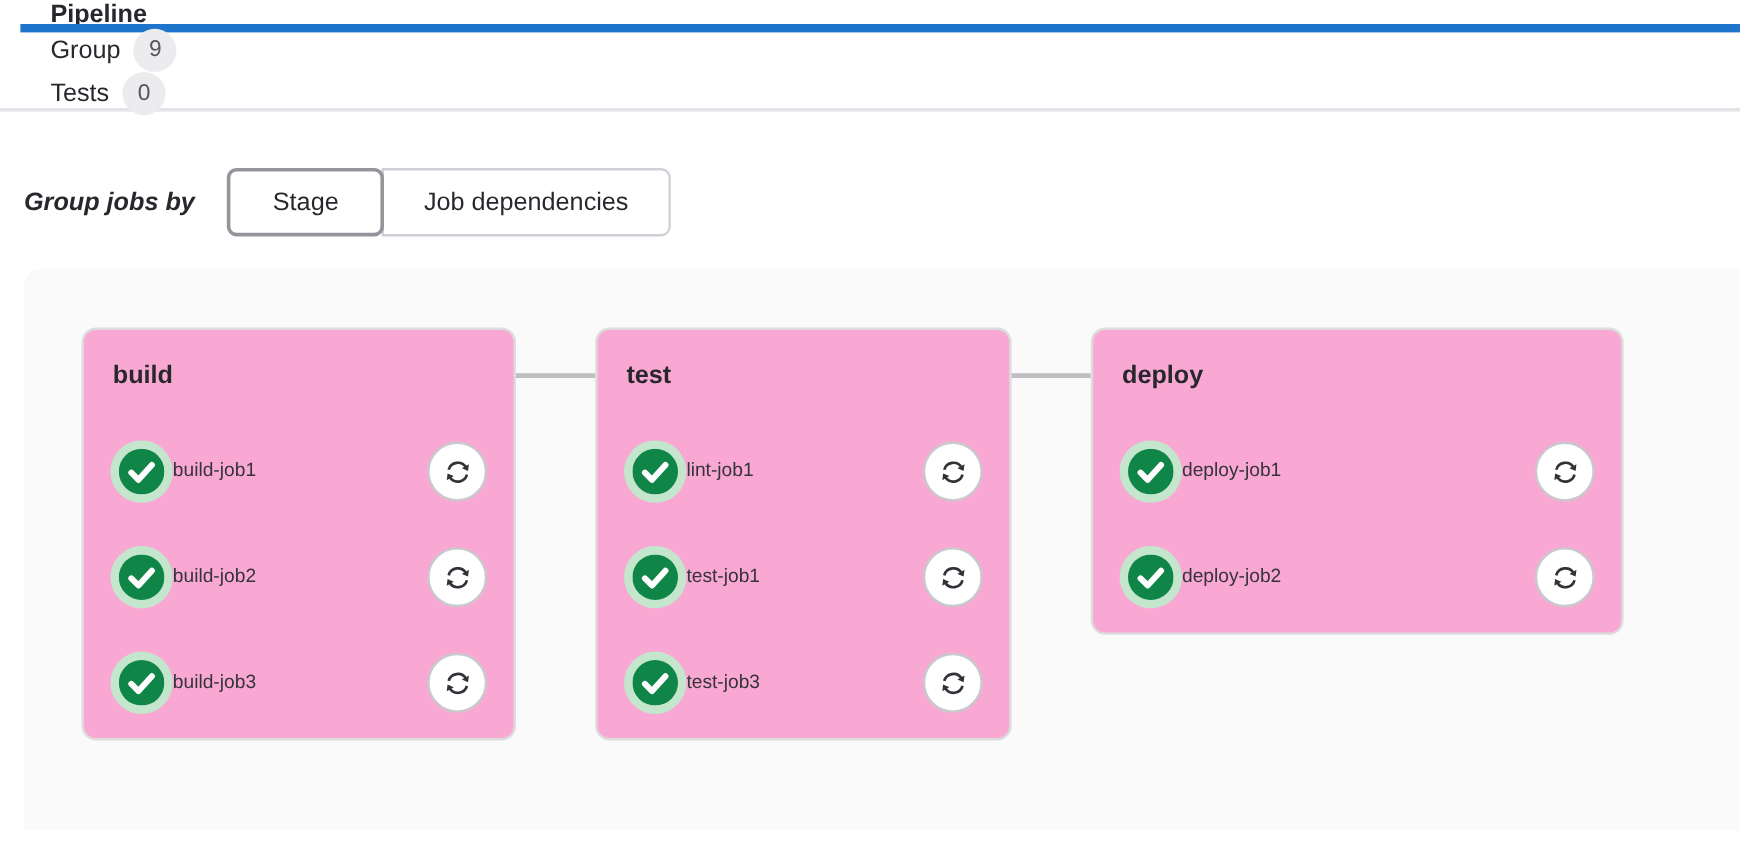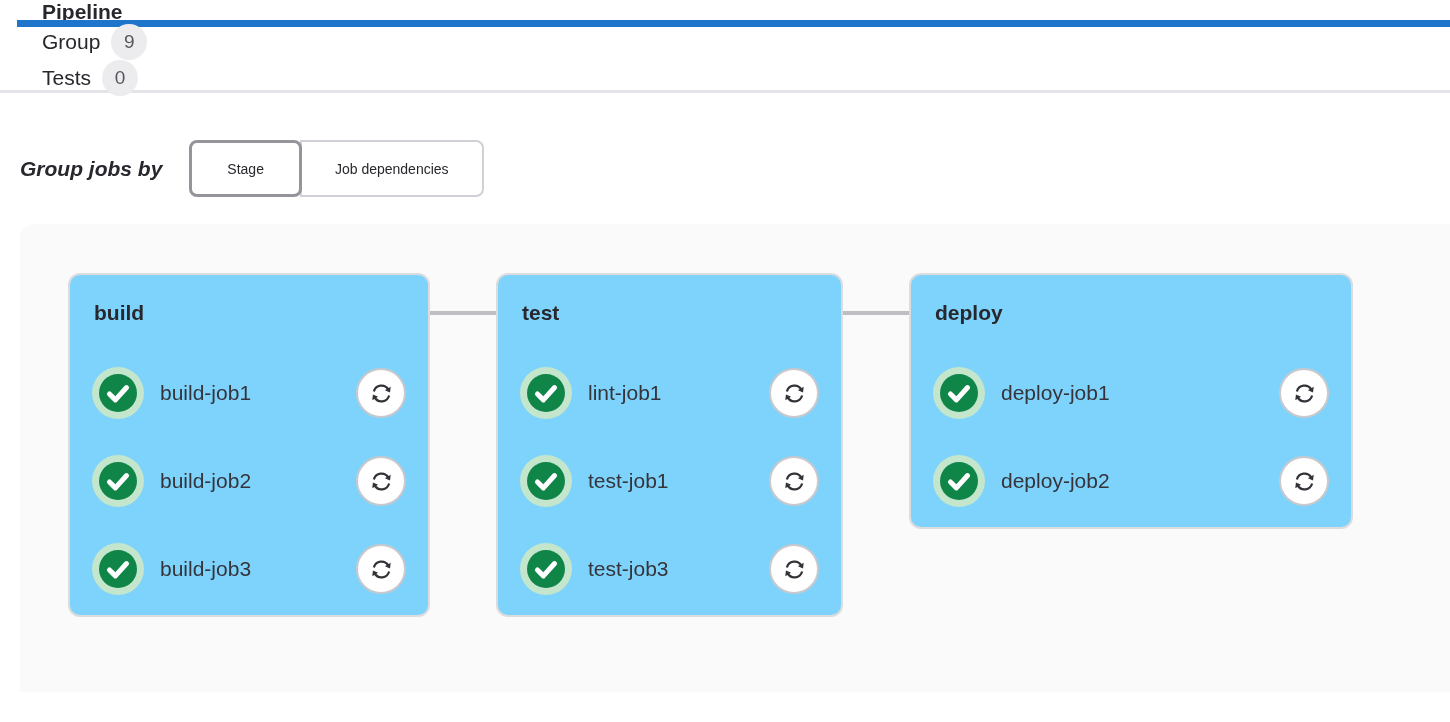--- a/index.html
+++ b/index.html
@@ -31,40 +31,40 @@
     min-width: 36px; height: 36px; padding: 0 8px;
     border-radius: 18px; background: #ececef; color: #57565d;
     font-size: 19px; font-weight: 400;
   }
 
   
   .controls { display: flex; align-items: center; margin: 47px 0 0 20px; }
   .controls-label { font-size: 21px; font-weight: 700; margin-right: 27px; font-style: italic; }
   .seg-group { display: inline-flex; align-items: stretch; }
   .seg-btn {
-    font-family: inherit; font-size: 14px; color: #28272d;
+    font-family: inherit; font-size: 21px; color: #28272d;
     background: #fff; border: 2px solid #d1d0d6;
     height: 57px; padding: 0 33px; cursor: pointer; white-space: nowrap;
   }
   .seg-btn + .seg-btn { margin-left: -2px; border-radius: 0 8px 8px 0; }
   .seg-btn.selected {
     border: 3px solid #95949b; border-radius: 8px;
     position: relative; z-index: 1; padding: 0 35px;
   }
 
   
   .graph-wrap {
     margin: 27px 0 0 20px; width: 1430px; height: 468px;
     background: #fafafb; border-radius: 14px 0 0 0;
     padding: 49px 0 0 48px;
   }
   .graph-row { display: flex; align-items: flex-start; }
 
   .stage-col {
-    background: #7dd3fc; border: 2px solid #dcdcde; border-radius: 12px;
+    background: #f9a8d4; border: 2px solid #dcdcde; border-radius: 12px;
     padding: 20px 22px;
   }
   .col-build  { width: 362px; }
   .col-test   { width: 347px; }
   .col-deploy { width: 444px; }
 
   .stage-title {
     margin: 4px 0 0 2px; height: 28px; line-height: 28px;
     font-size: 21px; font-weight: 700; color: #28272d;
   }
@@ -75,21 +75,21 @@
   .job-row + .job-row { margin-top: 36px; }
 
   .ci-status {
     flex: 0 0 52px; width: 52px; height: 52px; border-radius: 50%;
     background: #c3e6cd;
     display: flex; align-items: center; justify-content: center;
   }
   .ci-status svg { width: 38px; height: 38px; display: block; }
 
   .job-name {
-    flex: 1; margin-left: 16px; font-size: 21px; color: #35343a;
+    flex: 1; font-size: 16px; color: #35343a;
     white-space: nowrap; overflow: hidden;
   }
 
   .retry-btn {
     flex: 0 0 50px; width: 50px; height: 50px; border-radius: 50%;
     background: #fff; border: 2px solid #c9c8cd; padding: 0;
     display: flex; align-items: center; justify-content: center; cursor: pointer;
   }
   .retry-btn svg { width: 27px; height: 27px; display: block; }
 </style>

